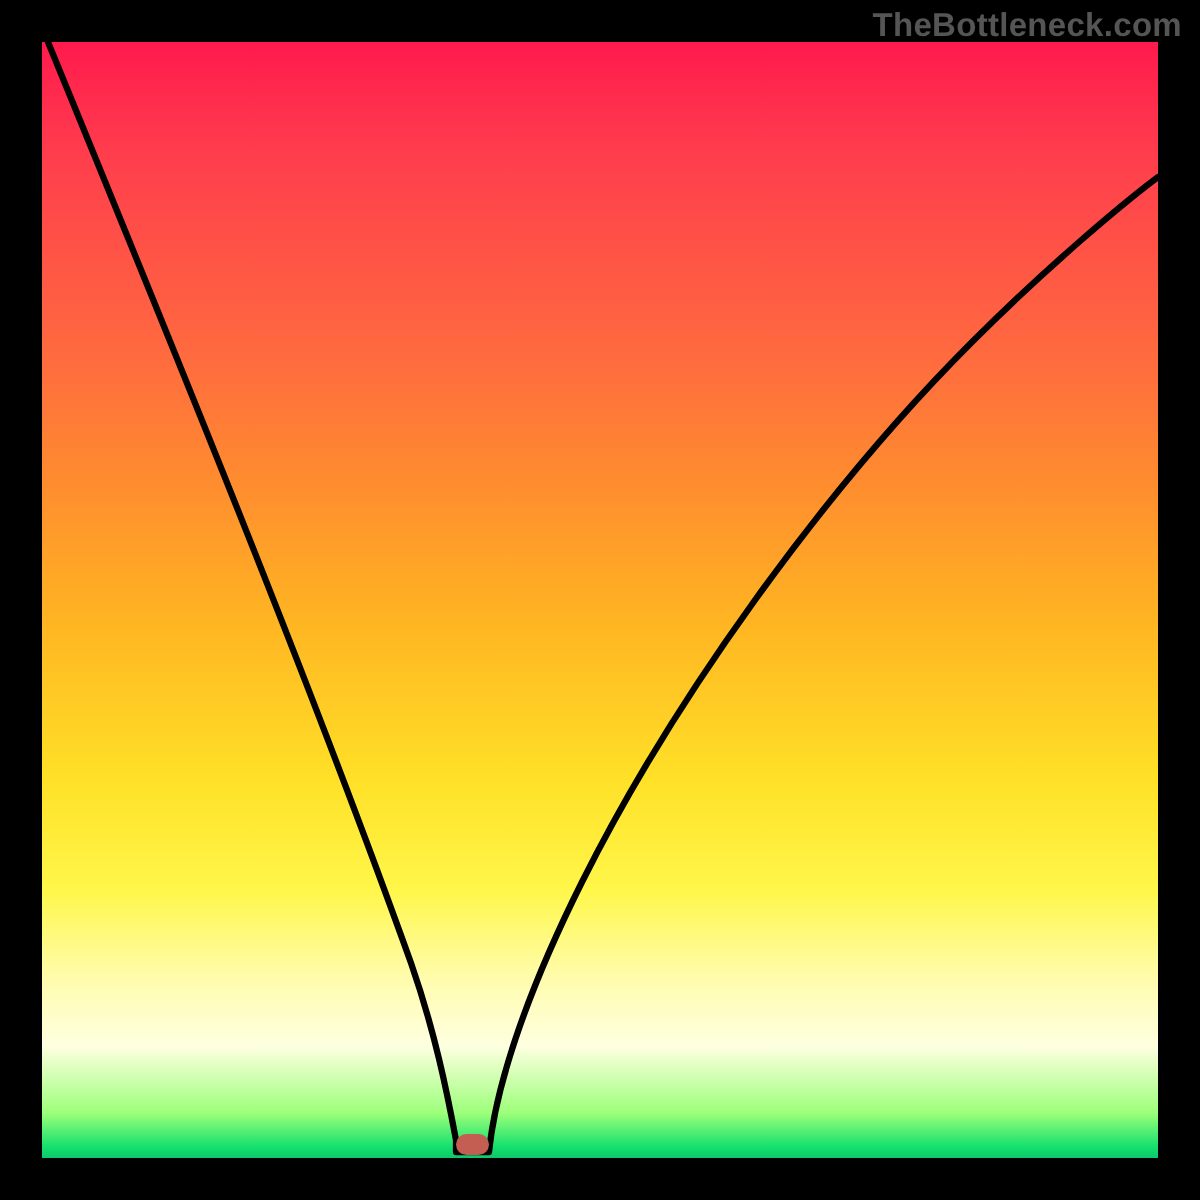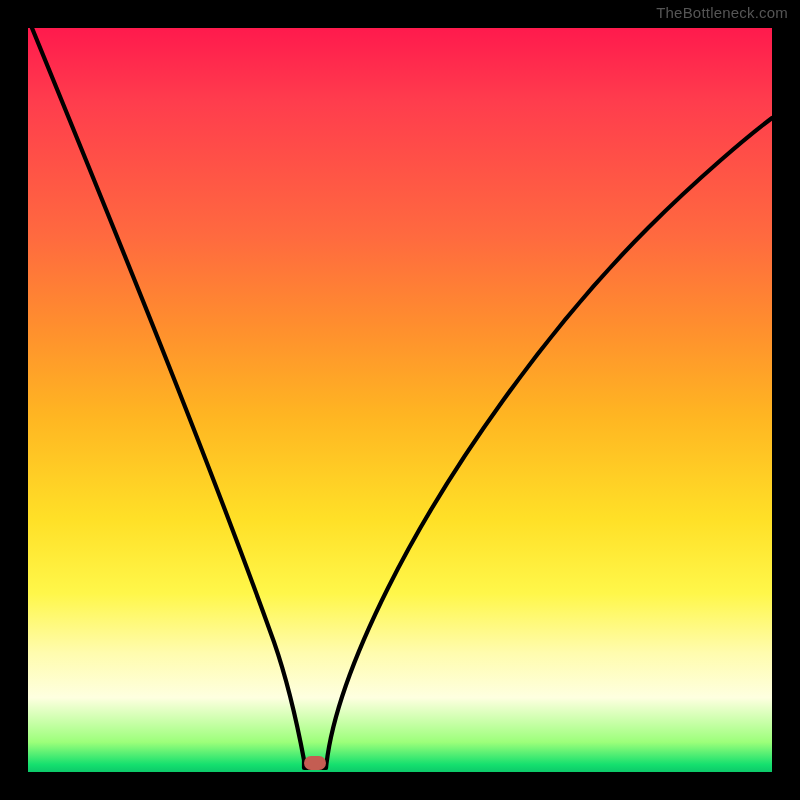--- a/index.html
+++ b/index.html
@@ -37,22 +37,22 @@
       #9cff7a 96%,
       #15e06e 99%,
       #0cc96a 100%
     );
   }
   .watermark {
     position: absolute;
     top: 4px;
     right: 12px;
     color: #555;
-    font-size: 15px;
-    font-weight: 400;
+    font-size: 22px;
+    font-weight: 700;
     letter-spacing: 0.2px;
     z-index: 5;
   }
   svg.curve {
     position: absolute;
     left: 0;
     top: 0;
     width: 744px;
     height: 744px;
   }

